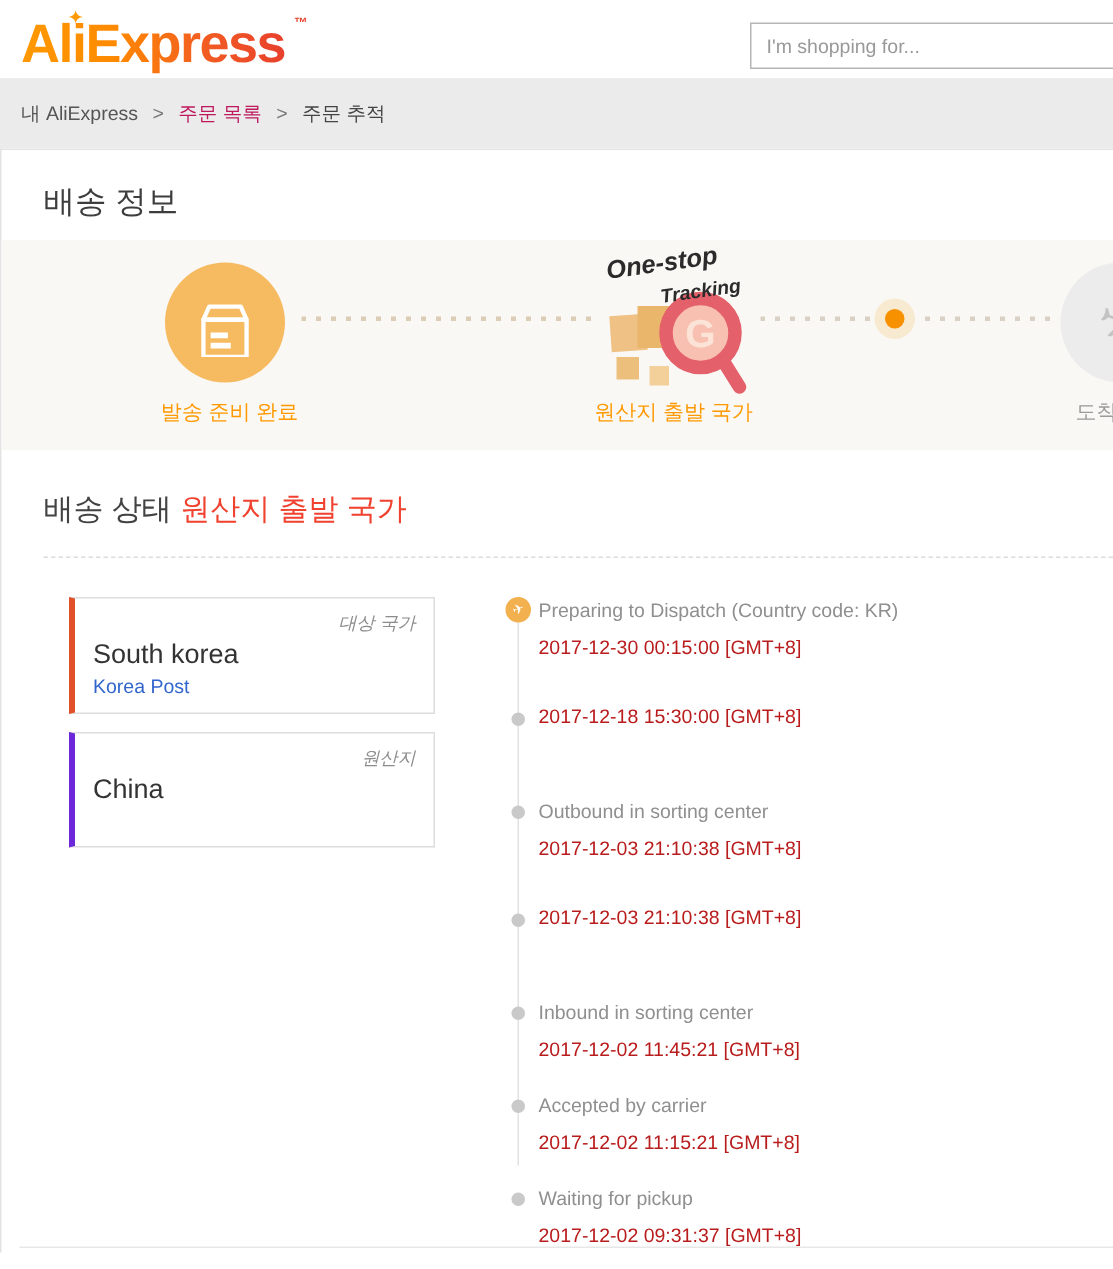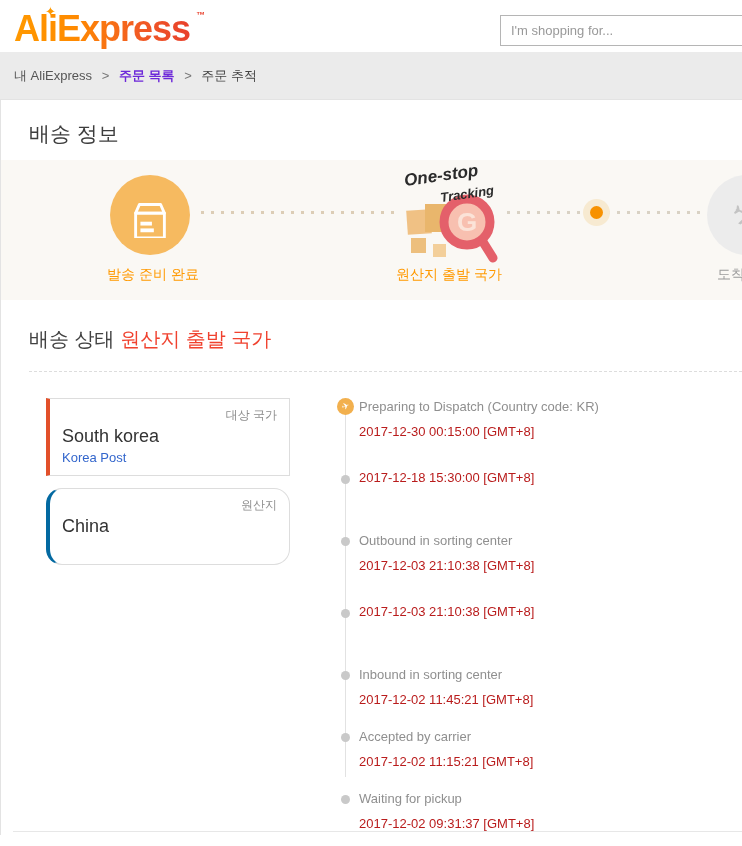--- a/index.html
+++ b/index.html
@@ -14,21 +14,21 @@
   .logo-tm { position:absolute; left:196px; top:10px; font-size:9px; color:#e8402c; font-weight:bold; }
   .logo-sparkle { position:absolute; left:45px; top:4px; font-size:13px; color:#ff9900; }
   .search-input { position:absolute; left:500px; top:15px; width:260px; height:31px;
     border:1px solid #b5b5b5; padding:0 10px; font-size:13px; color:#444; outline:none; }
   .search-input::placeholder { color:#999; }
 
   
   .breadcrumb { height:47px; line-height:47px; background:#ebebeb; padding-left:14px;
     font-size:13px; color:#555; }
   .breadcrumb .sep { margin:0 6px; color:#777; }
-  .bc-link { color:#6d28d9; cursor:pointer;font-weight:bold; }
+  .bc-link { color:#be185d; cursor:pointer; }
   .bc-home { color:#555; cursor:pointer;margin-top:36px; }
   .bc-current { color:#444; }
 
   
   .panel { position:relative; height:736px; background:#fff;
     border:1px solid #e3e3e3; border-bottom:none; border-right:none; }
   .panel-title { height:60px; padding:20px 0 0 28px; font-size:21px; color:#3d3d3d; }
 
   
   .band { position:relative; height:140px; background:#faf8f4; overflow:hidden; }
@@ -55,22 +55,22 @@
 
   
   .status-heading { margin:26px 0 16px 28px; font-size:20px; color:#424242; }
   .status-value { color:#f0422f; }
   .dash-sep { margin:18px 0 0 28px; border-top:1px dashed #ddd; }
 
   
   .cards { position:absolute; left:45px; top:298px; width:244px; }
   .card { border:1px solid #ddd; background:#fff; padding:8px 12px 10px; margin-bottom:12px; }
   .card-target { border-left:4px solid #e2502a; min-height:73px; }
-  .card-origin { border-left:4px solid #0369a1; min-height:77px;border-radius:16px; }
-  .card-tag { text-align:right; font-size:12px; color:#8c8c8c; }
+  .card-origin { border-left:4px solid #6d28d9; min-height:77px; }
+  .card-tag { text-align:right; font-size:12px; color:#8c8c8c;font-style:italic; }
   .card-name { font-size:18px; color:#333; margin-top:2px; }
   .card-carrier { font-size:13px; color:#36c; margin-top:3px; cursor:pointer; }
 
   
   .timeline { position:absolute; left:336px; top:298px; width:400px; }
   .tl-line { position:absolute; left:8px; top:14px; height:365px; width:1px; background:#e2e2e2; }
   .tl-row { position:relative; height:62px; padding-left:22px; z-index:1; }
   .tl-title { font-size:13px; color:#8f8f8f; padding-top:1px; }
   .tl-date { font-size:13px; color:#b91c1c; margin-top:10px; }
   .tl-dot { position:absolute; left:4px; top:5px; width:9px; height:9px;

